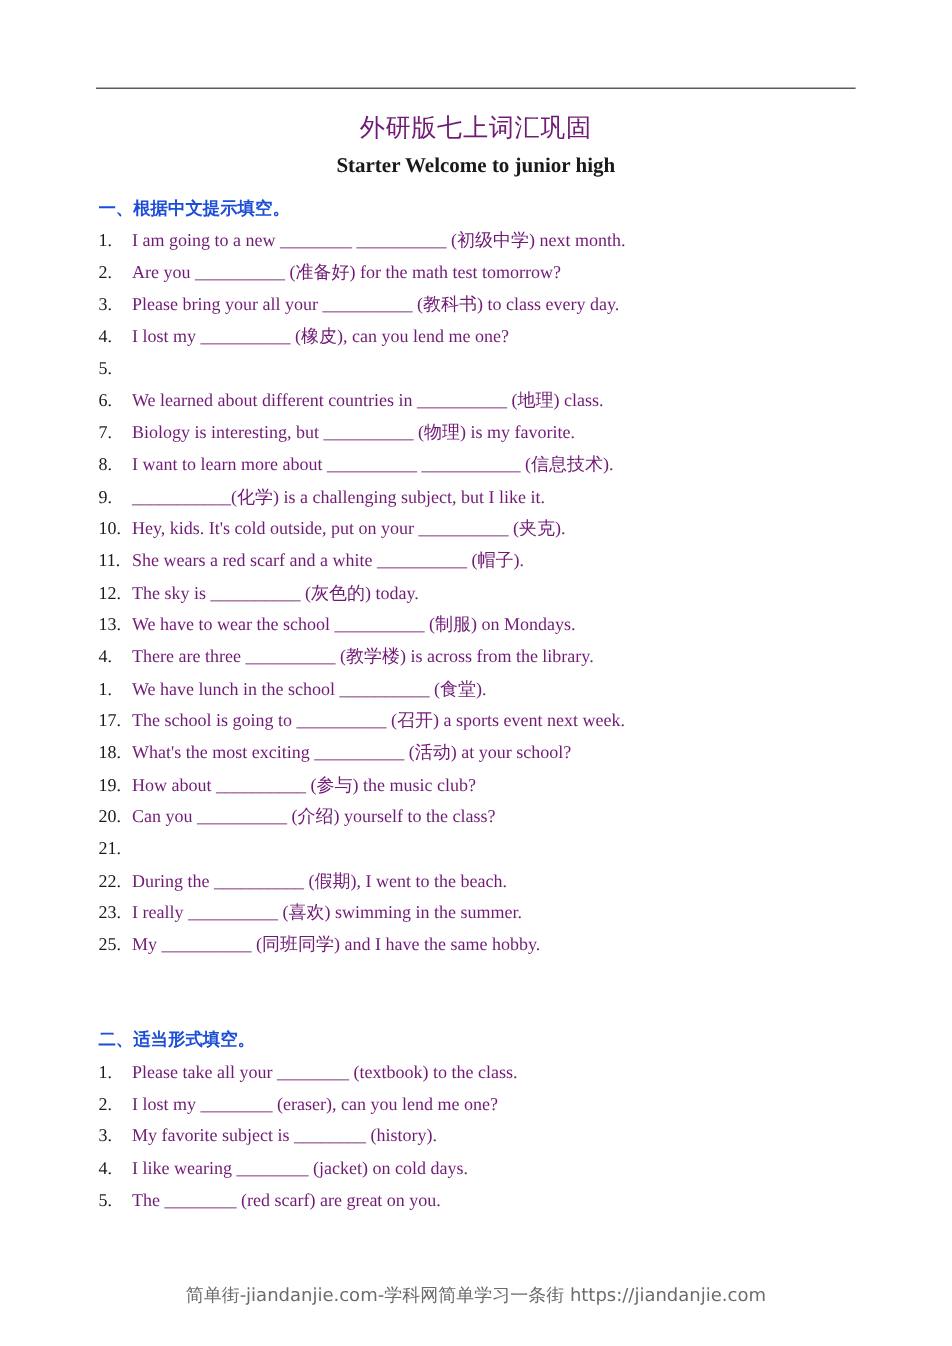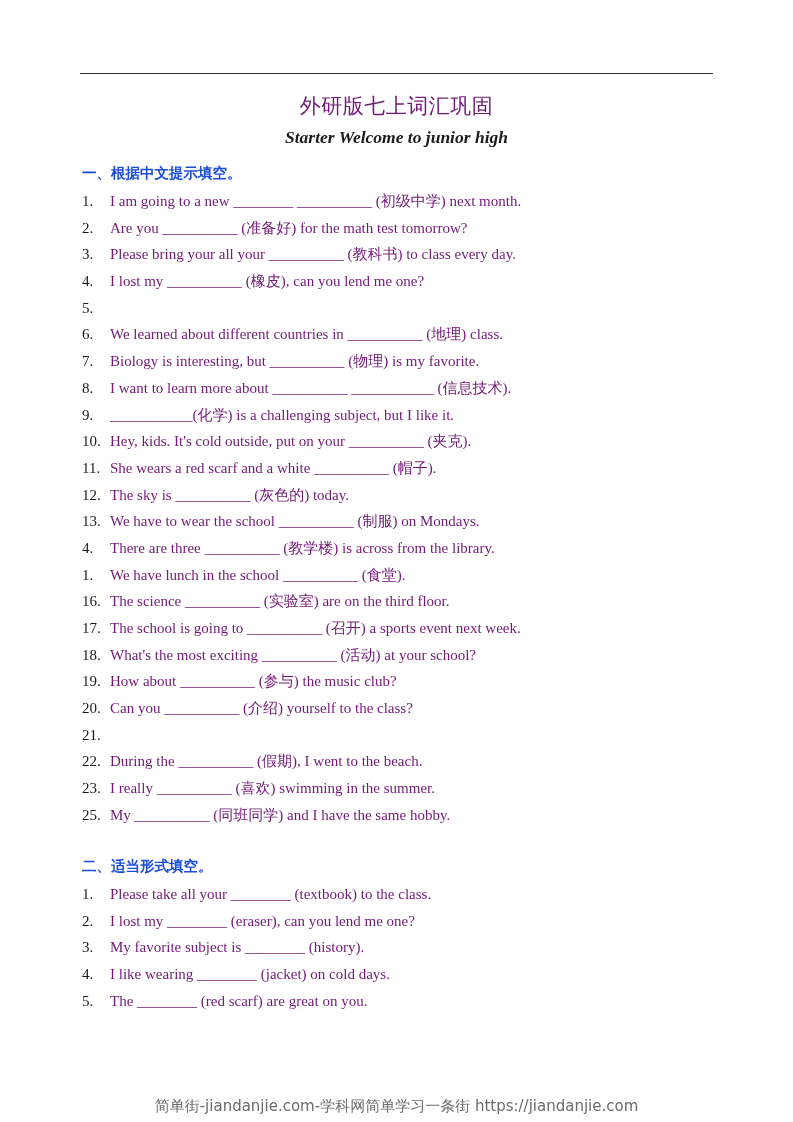--- a/index.html
+++ b/index.html
@@ -37,21 +37,20 @@
     }
     .doc-subtitle {
       position: absolute;
       left: 0;
       width: 793px;
       top: 127px;
       text-align: center;
       font-size: 17.5px;
       font-weight: bold;
       color: #1a1a1a;
-      font-style: italic;
     }
     .section-heading {
       position: absolute;
       left: 82px;
       font-size: 14.5px;
       font-weight: bold;
       font-family: "DejaVu Sans", "Liberation Sans", sans-serif;
       color: #1d4ed8;
       white-space: nowrap;
     }
@@ -80,21 +79,20 @@
     }
     .footer {
       position: absolute;
       left: 0;
       width: 793px;
       top: 1070px;
       text-align: center;
       font-size: 15px;
       font-family: "DejaVu Sans", "Liberation Sans", sans-serif;
       color: #6b6b6b;
-      margin-top: 27px;
     }
   </style>
 </head>
 <body>
 
 <div class="top-rule"></div>
 
 <h1 class="doc-title" style="margin:0;">外研版七上词汇巩固</h1>
 <h2 class="doc-subtitle" style="margin:0;">Starter Welcome to junior high</h2>
 
@@ -153,24 +151,20 @@
     </li>
   <li class="q-item">
       <span class="q-num">4.</span>
       <span class="q-text">There are three __________ (教学楼) is across from the library.</span>
     </li>
   <li class="q-item">
       <span class="q-num">1.</span>
       <span class="q-text">We have lunch in the school __________ (食堂).</span>
     </li>
   <li class="q-item">
-      <span class="q-num">16.</span>
-      <span class="q-text">The science __________ (实验室) are on the third floor.</span>
-    </li>
-  <li class="q-item">
       <span class="q-num">17.</span>
       <span class="q-text">The school is going to __________ (召开) a sports event next week.</span>
     </li>
   <li class="q-item">
       <span class="q-num">18.</span>
       <span class="q-text">What's the most exciting __________ (活动) at your school?</span>
     </li>
   <li class="q-item">
       <span class="q-num">19.</span>
       <span class="q-text">How about __________ (参与) the music club?</span>

